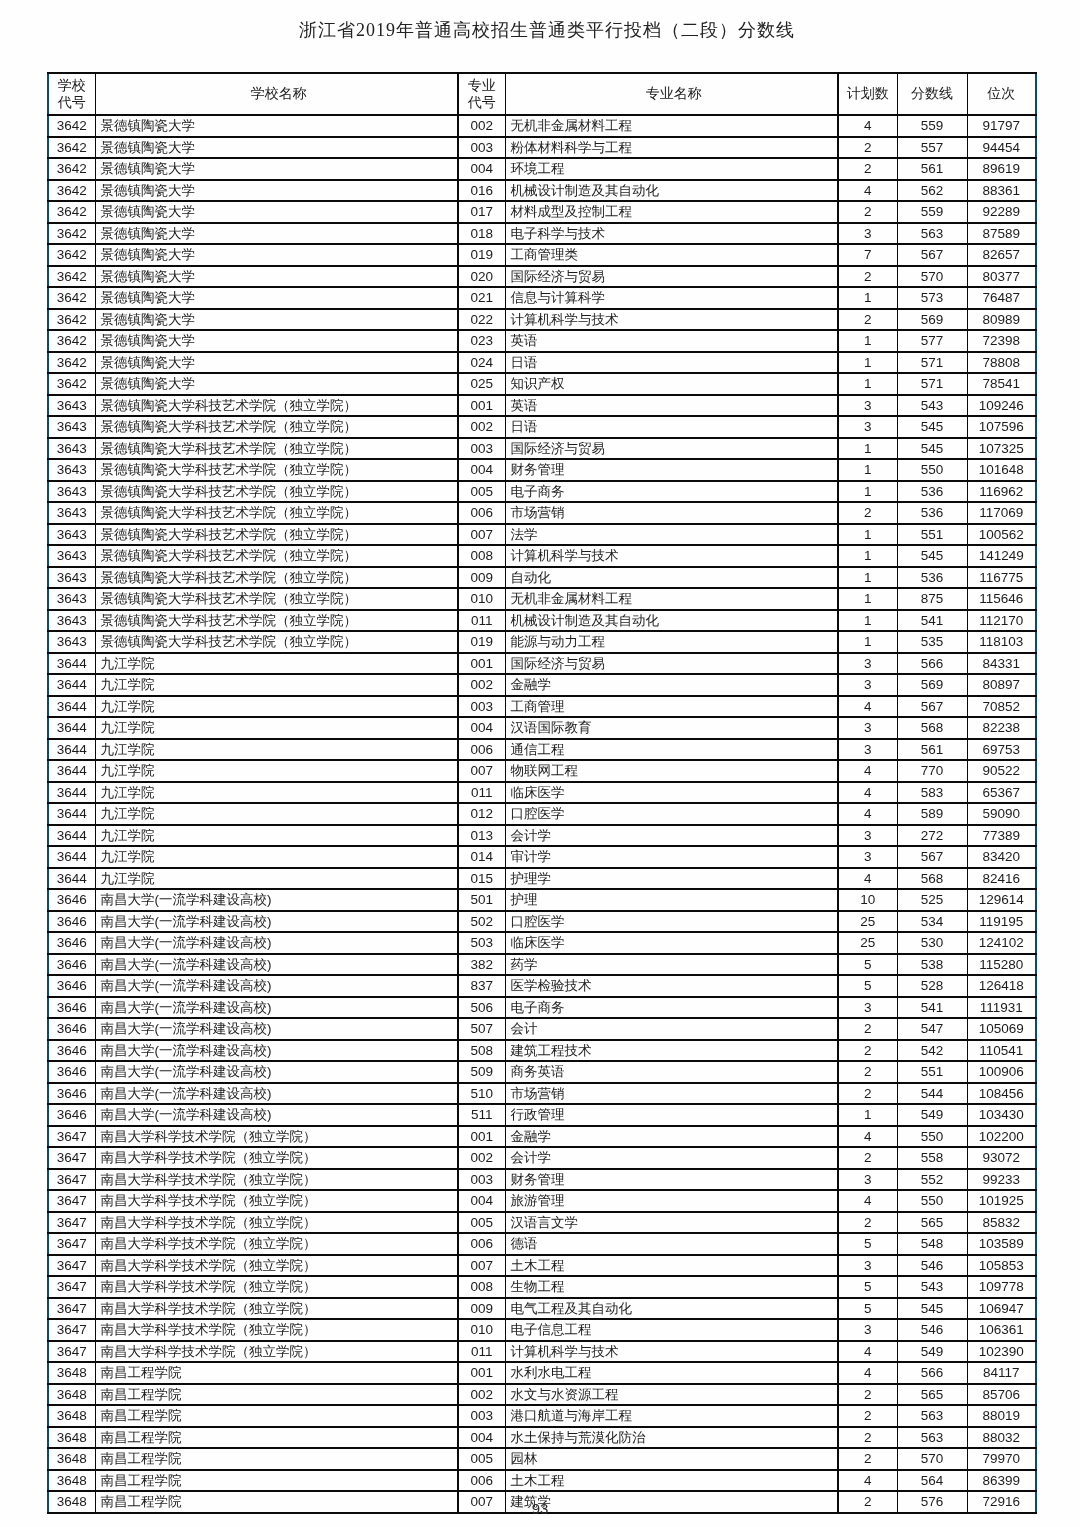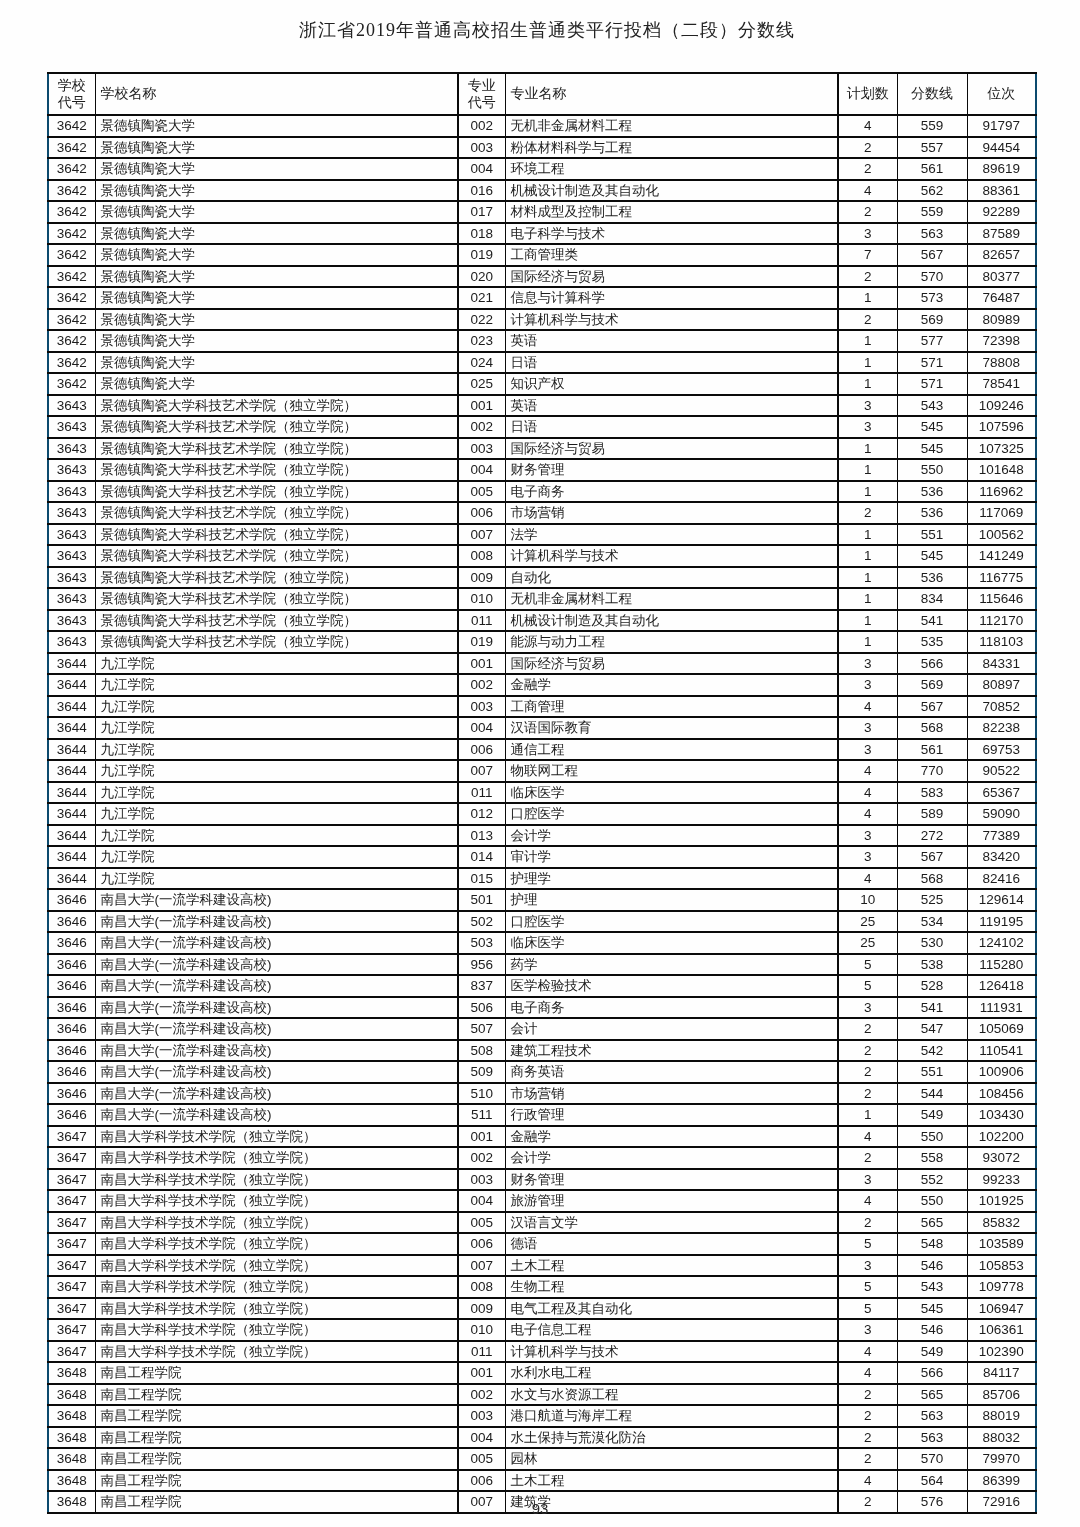--- a/index.html
+++ b/index.html
@@ -60,21 +60,21 @@
     white-space: normal;
     padding: 0 6px;
   }
   table.score-table td {
     height: 19.5px;
     font-size: 13.5px;
     line-height: 1;
   }
   .c0, .c2, .c4, .c5, .c6 { text-align: center; }
   .c1, .c3 { text-align: left; padding-left: 5px !important; }
-  th.c1, th.c3 { padding-left: 5px; }
+  th.c1, th.c3 { padding-left: 5px; text-align: center; }
   .page-number {
     position: absolute;
     top: 1500px;
     left: 0;
     width: 100%;
     text-align: center;
     font-size: 15px;
     color: #2a2a2a;
   }
 </style>
@@ -304,21 +304,21 @@
           <td class="c4">1</td>
           <td class="c5">536</td>
           <td class="c6">116775</td>
         </tr>
         <tr>
           <td class="c0">3643</td>
           <td class="c1">景德镇陶瓷大学科技艺术学院（独立学院）</td>
           <td class="c2">010</td>
           <td class="c3">无机非金属材料工程</td>
           <td class="c4">1</td>
-          <td class="c5">834</td>
+          <td class="c5">875</td>
           <td class="c6">115646</td>
         </tr>
         <tr>
           <td class="c0">3643</td>
           <td class="c1">景德镇陶瓷大学科技艺术学院（独立学院）</td>
           <td class="c2">011</td>
           <td class="c3">机械设计制造及其自动化</td>
           <td class="c4">1</td>
           <td class="c5">541</td>
           <td class="c6">112170</td>
@@ -454,21 +454,21 @@
           <td class="c1">南昌大学(一流学科建设高校)</td>
           <td class="c2">503</td>
           <td class="c3">临床医学</td>
           <td class="c4">25</td>
           <td class="c5">530</td>
           <td class="c6">124102</td>
         </tr>
         <tr>
           <td class="c0">3646</td>
           <td class="c1">南昌大学(一流学科建设高校)</td>
-          <td class="c2">956</td>
+          <td class="c2">382</td>
           <td class="c3">药学</td>
           <td class="c4">5</td>
           <td class="c5">538</td>
           <td class="c6">115280</td>
         </tr>
         <tr>
           <td class="c0">3646</td>
           <td class="c1">南昌大学(一流学科建设高校)</td>
           <td class="c2">837</td>
           <td class="c3">医学检验技术</td>

